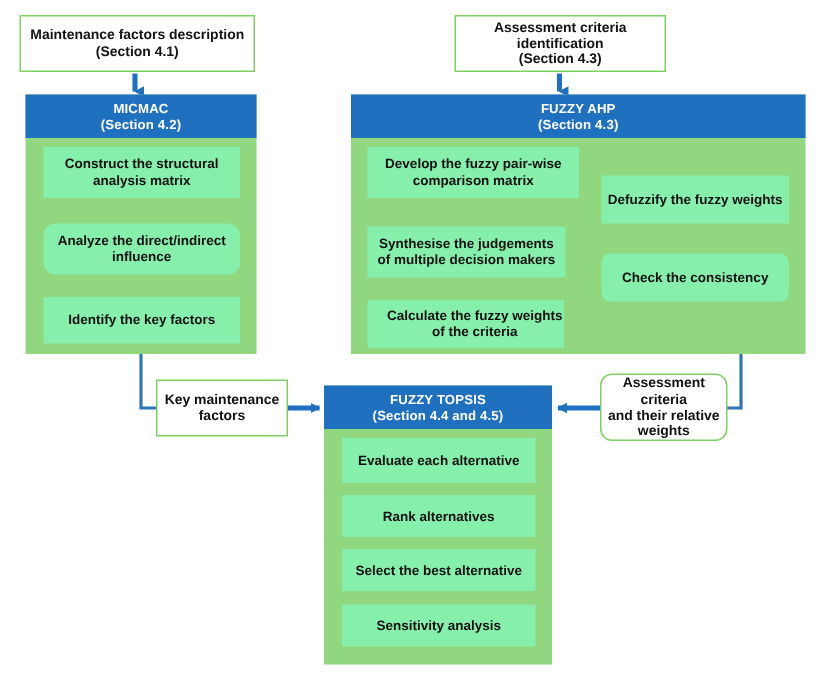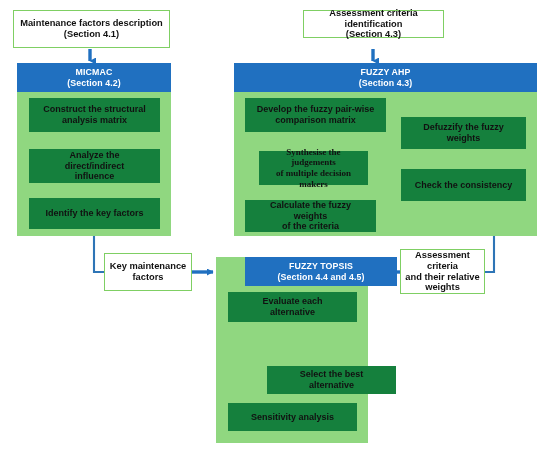--- a/index.html
+++ b/index.html
@@ -58,26 +58,26 @@
     flex-direction: column;
     align-items: center;
     justify-content: center;
     text-align: center;
     line-height: 1.25;
     letter-spacing: 0.1px;
   }
 
   
   .step-box {
-    background: #15803d;
+    background: #86efac;
     border: none;
     color: #111111;
     font-weight: bold;
     font-size: 9px;
-    padding: 1px 11px;
+    padding: 1px 1px;
   }
 
   
   .arrow-svg {
     position: absolute;
     left: 0;
     top: 0;
     width: 550px;
     height: 458px;
     pointer-events: none;
@@ -133,42 +133,42 @@
     <line x1="292" y1="394" x2="292" y2="407" stroke="#2e9bd6" stroke-width="3.2" marker-end="url(#ah-down)"></line>
   </svg>
 
   <div class="node io-box" style="left:13px; top:10px; width:157px; height:38px;">
     <div>
       <span>Maintenance factors description</span>
       <span class="lbl-line2">(Section 4.1)</span>
     </div>
   </div>
 
-  <div class="node io-box" style="left:303px; top:10px; width:141px; height:28px;">
+  <div class="node io-box" style="left:303px; top:10px; width:141px; height:38px;">
     <div>
       <span>Assessment criteria identification</span>
       <span class="lbl-line2">(Section 4.3)</span>
     </div>
   </div>
 
   <div class="panel" style="left:17px; top:63px; width:154px; height:173px;"></div>
 
   <div class="panel-head" style="left:17px; top:63px; width:154px; height:29px;">
     <span>MICMAC</span>
     <span>(Section 4.2)</span>
   </div>
 
   <div class="node step-box" style="left:29px; top:98px; width:131px; height:34px;">
     <div>
       <span>Construct the structural</span>
       <span class="lbl-line2">analysis matrix</span>
     </div>
   </div>
 
-  <div class="node step-box" style="left:29px; top:149px; width:131px; height:34px;">
+  <div class="node step-box" style="left:29px; top:149px; width:131px; height:34px;border-radius:8px;">
     <div>
       <span>Analyze the direct/indirect</span>
       <span class="lbl-line2">influence</span>
     </div>
   </div>
 
   <div class="node step-box" style="left:29px; top:198px; width:131px; height:31px;text-align:right;">
     <div>
       <span>Identify the key factors</span>
     </div>
@@ -181,76 +181,81 @@
     <span>(Section 4.3)</span>
   </div>
 
   <div class="node step-box" style="left:245px; top:98px; width:141px; height:34px;">
     <div>
       <span>Develop the fuzzy pair-wise</span>
       <span class="lbl-line2">comparison matrix</span>
     </div>
   </div>
 
-  <div class="node step-box" style="left:259px; top:151px; width:109px; height:34px;font-family:Liberation Serif, serif;">
+  <div class="node step-box" style="left:245px; top:151px; width:132px; height:34px;">
     <div>
       <span>Synthesise the judgements</span>
       <span class="lbl-line2">of multiple decision makers</span>
     </div>
   </div>
 
   <div class="node step-box" style="left:245px; top:200px; width:131px; height:32px;justify-content:flex-end;">
     <div>
       <span>Calculate the fuzzy weights</span>
       <span class="lbl-line2">of the criteria</span>
     </div>
   </div>
 
   <div class="node step-box" style="left:401px; top:117px; width:125px; height:32px;">
     <div>
       <span>Defuzzify the fuzzy weights</span>
     </div>
   </div>
 
-  <div class="node step-box" style="left:401px; top:169px; width:125px; height:32px;">
+  <div class="node step-box" style="left:401px; top:169px; width:125px; height:32px;border-radius:6px;">
     <div>
       <span>Check the consistency</span>
     </div>
   </div>
 
   <div class="node io-box" style="left:104px; top:253px; width:88px; height:38px;">
     <div>
       <span>Key maintenance</span>
       <span class="lbl-line2">factors</span>
     </div>
   </div>
 
-  <div class="node io-box" style="left:400px; top:249px; width:85px; height:45px;">
+  <div class="node io-box" style="left:400px; top:249px; width:85px; height:45px;border-radius:8px;">
     <div>
       <span>Assessment criteria</span>
       <span class="lbl-line2">and their relative</span>
       <span class="lbl-line2">weights</span>
     </div>
   </div>
 
   <div class="panel" style="left:216px; top:257px; width:152px; height:186px;"></div>
 
-  <div class="panel-head" style="left:216px; top:257px; width:152px; height:29px;margin-left:29px;">
+  <div class="panel-head" style="left:216px; top:257px; width:152px; height:29px;">
     <span>FUZZY TOPSIS</span>
     <span>(Section 4.4 and 4.5)</span>
   </div>
 
   <div class="node step-box" style="left:228px; top:292px; width:129px; height:30px;">
     <div>
       <span>Evaluate each alternative</span>
     </div>
   </div>
 
-
-  <div class="node step-box" style="left:228px; top:366px; width:129px; height:28px;margin-left:39px;">
+  <div class="node step-box" style="left:228px; top:330px; width:129px; height:28px;">
+    <div>
+      <span>Rank alternatives</span>
+    </div>
+  </div>
+
+  <div class="node step-box" style="left:228px; top:366px; width:129px; height:28px;">
     <div>
       <span>Select the best alternative</span>
     </div>
   </div>
 
   <div class="node step-box" style="left:228px; top:403px; width:129px; height:28px;">
     <div>
       <span>Sensitivity analysis</span>
     </div>
   </div>

